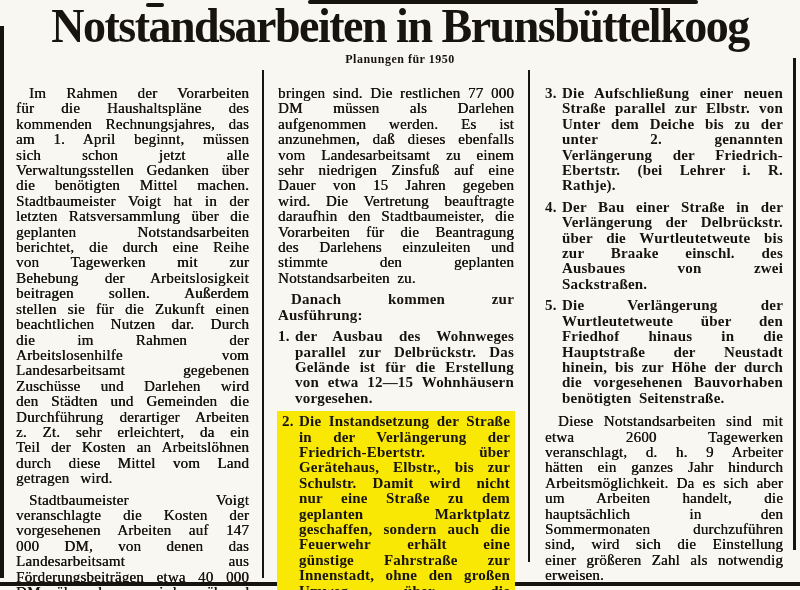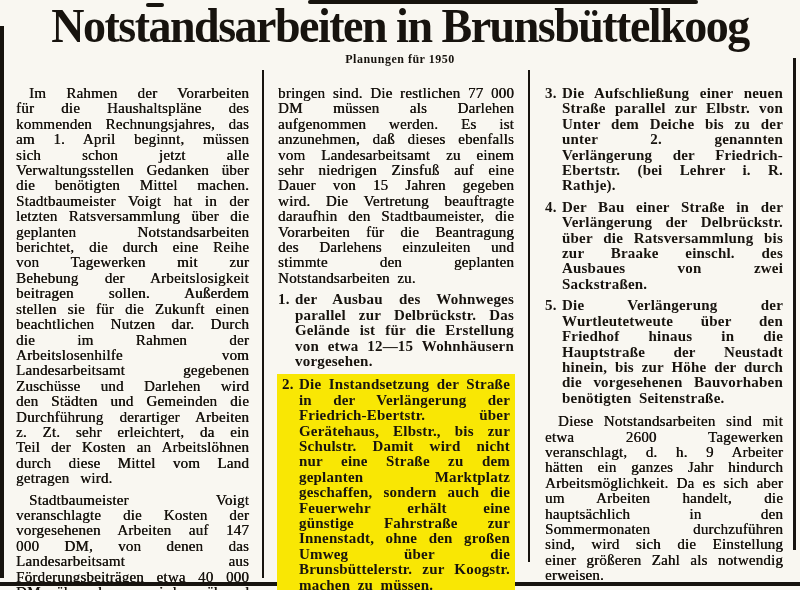--- a/index.html
+++ b/index.html
@@ -111,27 +111,28 @@
   <h1 class="headline" style="margin:0;">Notstandsarbeiten in Brunsbüttelkoog</h1>
   <div class="subtitle">Planungen für 1950</div>
 
   <div class="col col-1">
     <p class="indent">Im Rahmen der Vorarbeiten für die Haushaltspläne des kommenden Rechnungsjahres, das am 1. April beginnt, müssen sich schon jetzt alle Verwaltungsstellen Gedanken über die benötigten Mittel machen. Stadtbaumeister Voigt hat in der letzten Ratsversammlung über die geplanten Notstandsarbeiten berichtet, die durch eine Reihe von Tagewerken mit zur Behebung der Arbeitslosigkeit beitragen sollen. Außerdem stellen sie für die Zukunft einen beachtlichen Nutzen dar. Durch die im Rahmen der Arbeitslosenhilfe vom Landesarbeitsamt gegebenen Zuschüsse und Darlehen wird den Städten und Gemeinden die Durchführung derartiger Arbeiten z. Zt. sehr erleichtert, da ein Teil der Kosten an Arbeitslöhnen durch diese Mittel vom Land getragen wird.</p>
     <p class="indent para-gap">Stadtbaumeister Voigt veranschlagte die Kosten der vorgesehenen Arbeiten auf 147 000 DM, von denen das Landesarbeitsamt aus Förderungsbeiträgen etwa 40 000 DM übernehmen wird, während 30 000 DM von der Stadt aufzu-</p>
   </div>
 
   <div class="col col-2">
     <p>bringen sind. Die restlichen 77 000 DM müssen als Darlehen aufgenommen werden. Es ist anzunehmen, daß dieses ebenfalls vom Landesarbeitsamt zu einem sehr niedrigen Zinsfuß auf eine Dauer von 15 Jahren gegeben wird. Die Vertretung beauftragte daraufhin den Stadtbaumeister, die Vorarbeiten für die Beantragung des Darlehens einzuleiten und stimmte den geplanten Notstandsarbeiten zu.</p>
+    <p class="lead-in">Danach kommen zur Ausführung:</p>
     <p class="item"><span class="num">1.</span><span>der Ausbau des Wohnweges parallel zur Delbrückstr. Das Gelände ist für die Erstellung von etwa 12—15 Wohnhäusern vorgesehen.</span></p>
     <p class="item item-highlighted"><span class="num">2.</span><span>Die Instandsetzung der Straße in der Verlängerung der Friedrich-Ebertstr. über Gerätehaus, Elbstr., bis zur Schulstr. Damit wird nicht nur eine Straße zu dem geplanten Marktplatz geschaffen, sondern auch die Feuerwehr erhält eine günstige Fahrstraße zur Innenstadt, ohne den großen Umweg über die Brunsbüttelerstr. zur Koogstr. machen zu müssen.</span></p>
   </div>
 
   <div class="col col-3">
     <p class="item"><span class="num">3.</span><span>Die Aufschließung einer neuen Straße parallel zur Elbstr. von Unter dem Deiche bis zu der unter 2. genannten Verlängerung der Friedrich-Ebertstr. (bei Lehrer i. R. Rathje).</span></p>
-    <p class="item"><span class="num">4.</span><span>Der Bau einer Straße in der Verlängerung der Delbrückstr. über die Ratsversammlung bis zur Braake einschl. des Ausbaues von zwei Sackstraßen.</span></p>
+    <p class="item"><span class="num">4.</span><span>Der Bau einer Straße in der Verlängerung der Delbrückstr. über die Wurtleutetweute bis zur Braake einschl. des Ausbaues von zwei Sackstraßen.</span></p>
     <p class="item"><span class="num">5.</span><span>Die Verlängerung der Wurtleutetweute über den Friedhof hinaus in die Hauptstraße der Neustadt hinein, bis zur Höhe der durch die vorgesehenen Bauvorhaben benötigten Seitenstraße.</span></p>
     <div class="closing-block">
       <p class="indent">Diese Notstandsarbeiten sind mit etwa 2600 Tagewerken veranschlagt, d. h. 9 Arbeiter hätten ein ganzes Jahr hindurch Arbeitsmöglichkeit. Da es sich aber um Arbeiten handelt, die hauptsächlich in den Sommermonaten durchzuführen sind, wird sich die Einstellung einer größeren Zahl als notwendig erweisen.</p>
       <p class="ornament">~~~~~
 ~~~~~
 ~~~~~
 ~~~~~</p>
     </div>
   </div>
 

